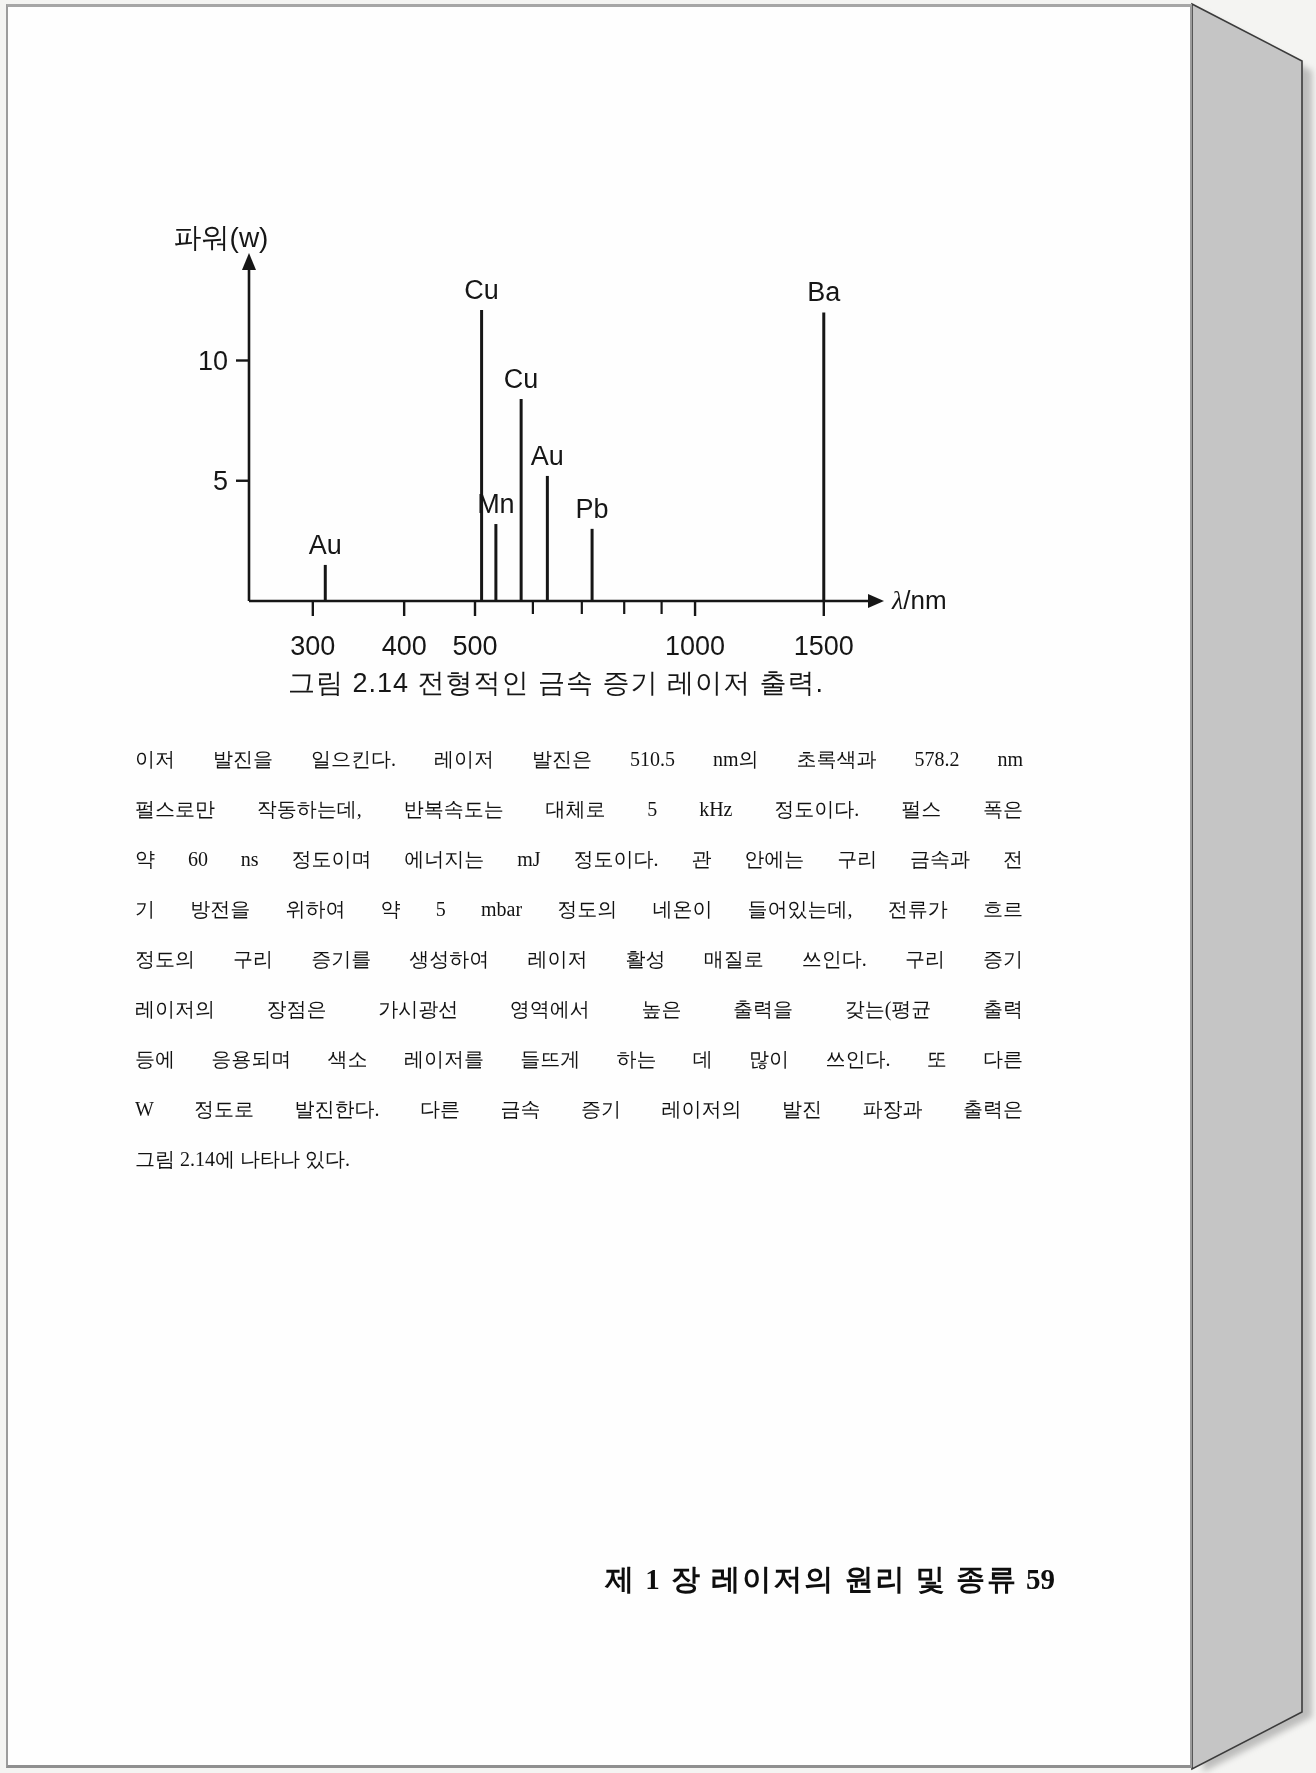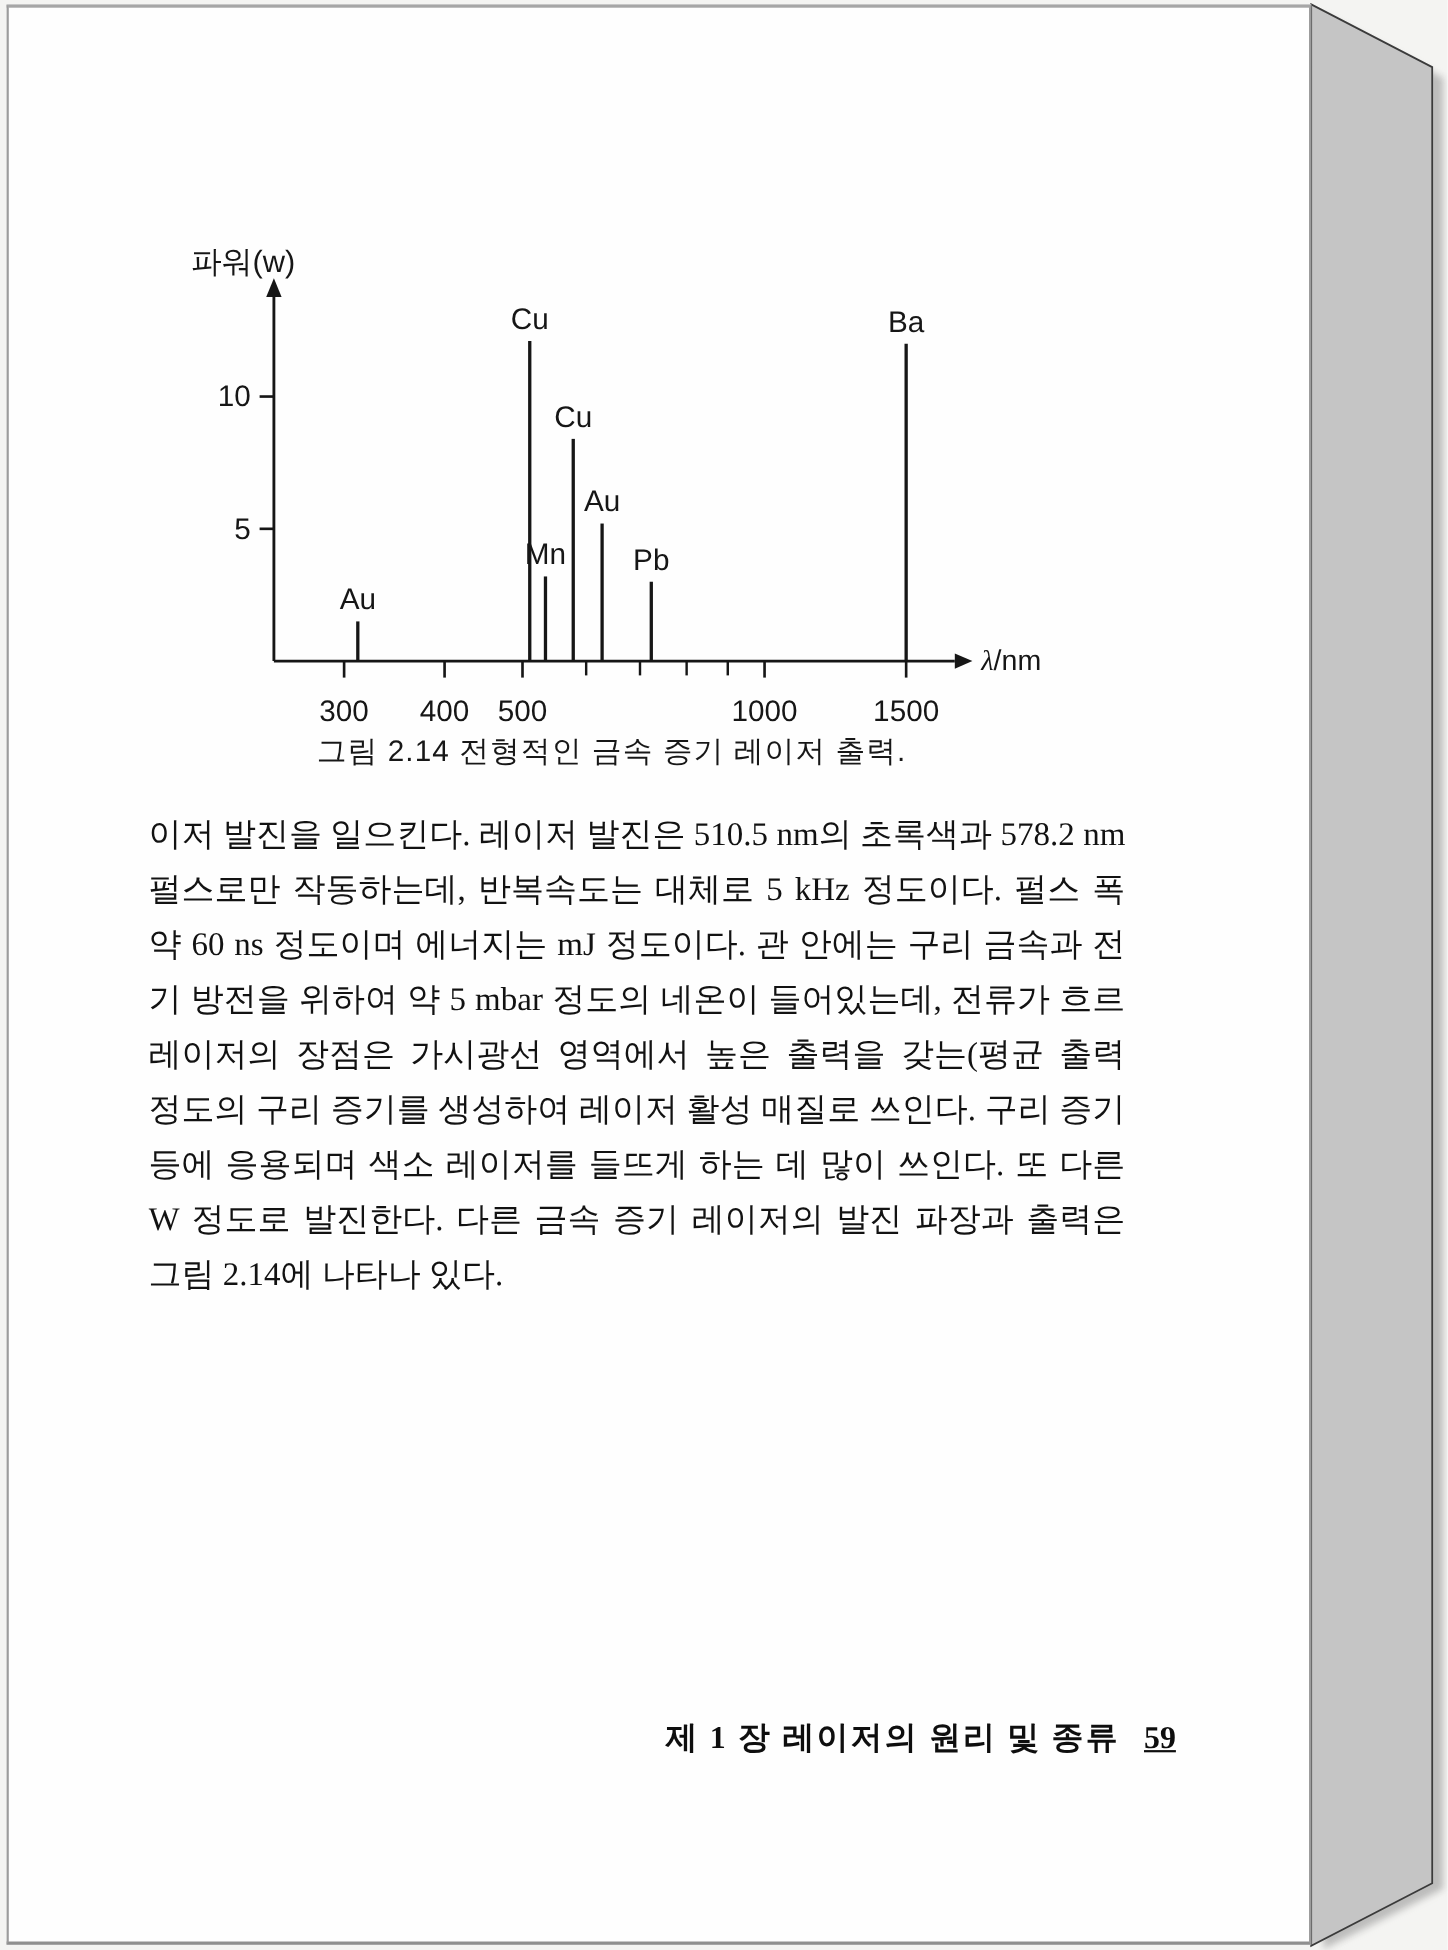--- a/index.html
+++ b/index.html
@@ -19,30 +19,30 @@
     border-top:3px solid #a6a6a6;
     border-bottom:3px solid #8f8f8f;
   }
   #chart { position:absolute; left:0; top:0; width:1186px; height:720px; }
   #chart svg { display:block; }
   figcaption {
     position:absolute; left:118px; top:658px; width:860px;
     text-align:center; font-size:27px; letter-spacing:1px; color:#171717;
     font-family:Liberation Sans, sans-serif;
   }
-  .body-text { position:absolute; left:127px; top:727px; width:888px; font-size:30px; color:#121212; }
+  .body-text { position:absolute; left:127px; top:727px; width:888px; font-size:20px; color:#121212; }
   .body-line { height:50px; line-height:50px; overflow:hidden;
                text-align:justify; text-align-last:justify; }
   .body-line.last { text-align:center; text-align-last:left; }
   .footer {
     position:absolute; left:597px; top:1553px;
     font-size:29px; font-weight:bold; letter-spacing:2px; color:#0e0e0e;
     white-space:nowrap;
   }
-  .footer .pagenum { margin-left:22px; letter-spacing:0;text-decoration:underline; }
+  .footer .pagenum { margin-left:8px; letter-spacing:0; }
 </style>
 </head>
 <body>
 
 <div class="stage">
 
   <svg class="book-side" viewBox="0 0 1316 1773">
     <defs>
       <filter id="softblur" x="-20%" y="-5%" width="140%" height="110%">
         <feGaussianBlur stdDeviation="3.4"></feGaussianBlur>
@@ -98,22 +98,22 @@
           </svg>
         </div>
       <figcaption>그림 2.14 전형적인 금속 증기 레이저 출력.</figcaption>
     </figure>
 
     <div class="body-text" id="body-text">
         <div class="body-line">이저 발진을 일으킨다. 레이저 발진은 510.5 nm의 초록색과 578.2 nm</div>
         <div class="body-line">펄스로만 작동하는데, 반복속도는 대체로 5 kHz 정도이다. 펄스 폭은</div>
         <div class="body-line">약 60 ns 정도이며 에너지는 mJ 정도이다. 관 안에는 구리 금속과 전</div>
         <div class="body-line">기 방전을 위하여 약 5 mbar 정도의 네온이 들어있는데, 전류가 흐르</div>
+        <div class="body-line">정도의 구리 증기를 생성하여 레이저 활성 매질로 쓰인다. 구리 증기</div>
         <div class="body-line">레이저의 장점은 가시광선 영역에서 높은 출력을 갖는(평균 출력</div>
-        <div class="body-line">정도의 구리 증기를 생성하여 레이저 활성 매질로 쓰인다. 구리 증기</div>
         <div class="body-line">등에 응용되며 색소 레이저를 들뜨게 하는 데 많이 쓰인다. 또 다른</div>
         <div class="body-line">W 정도로 발진한다. 다른 금속 증기 레이저의 발진 파장과 출력은</div>
         <div class="body-line last">그림 2.14에 나타나 있다.</div>
       </div>
 
     <div class="footer">
       <span>제 1 장  레이저의 원리 및 종류</span><span class="pagenum">59</span>
     </div>
 
   </div>

